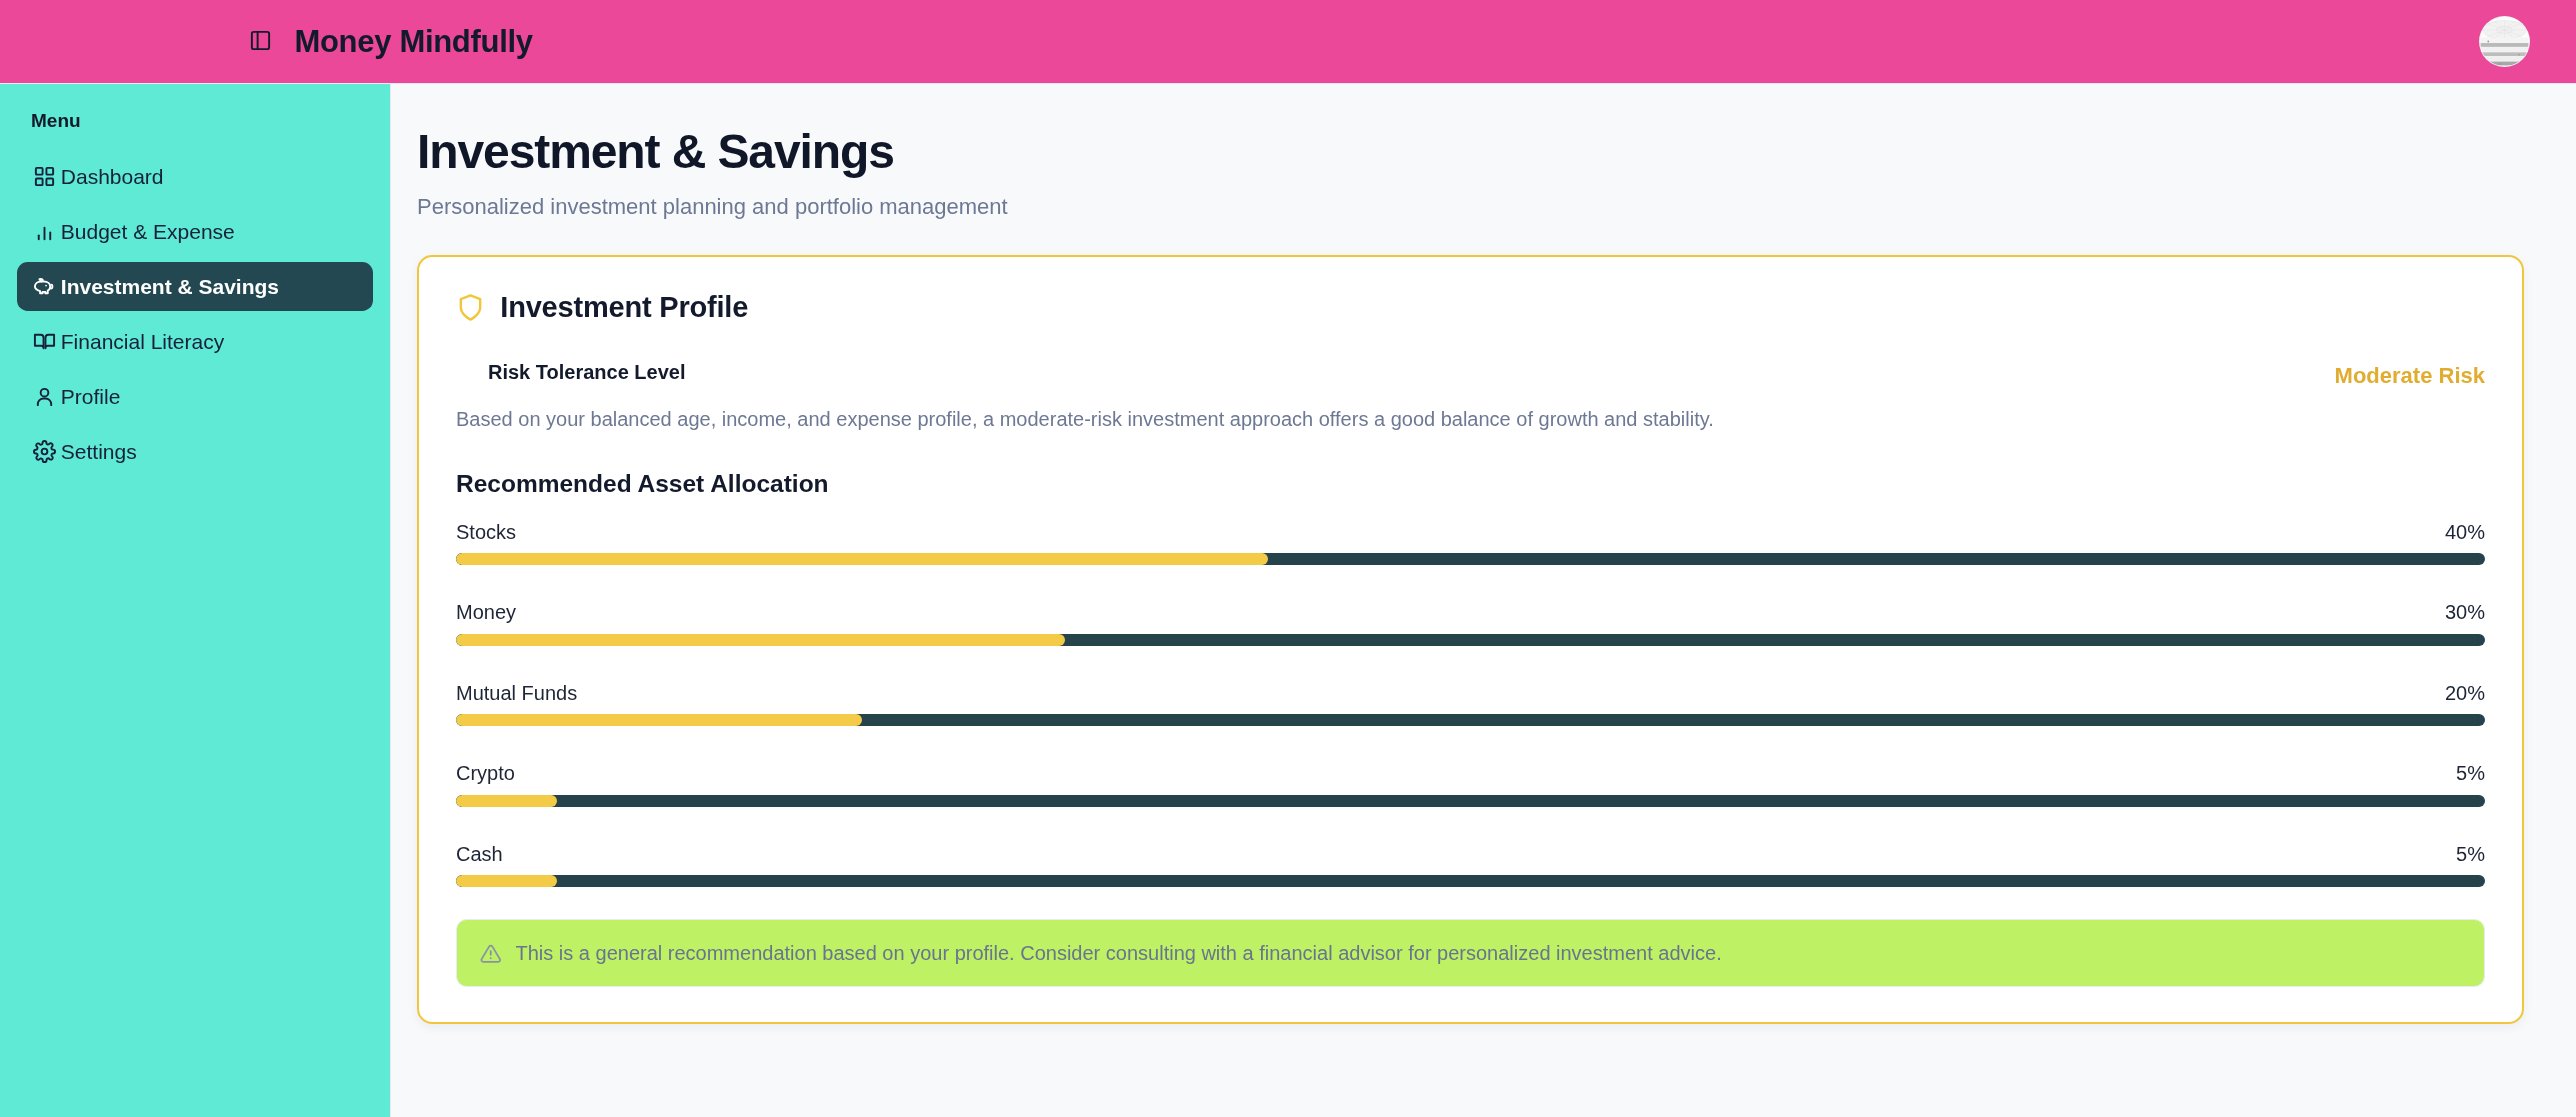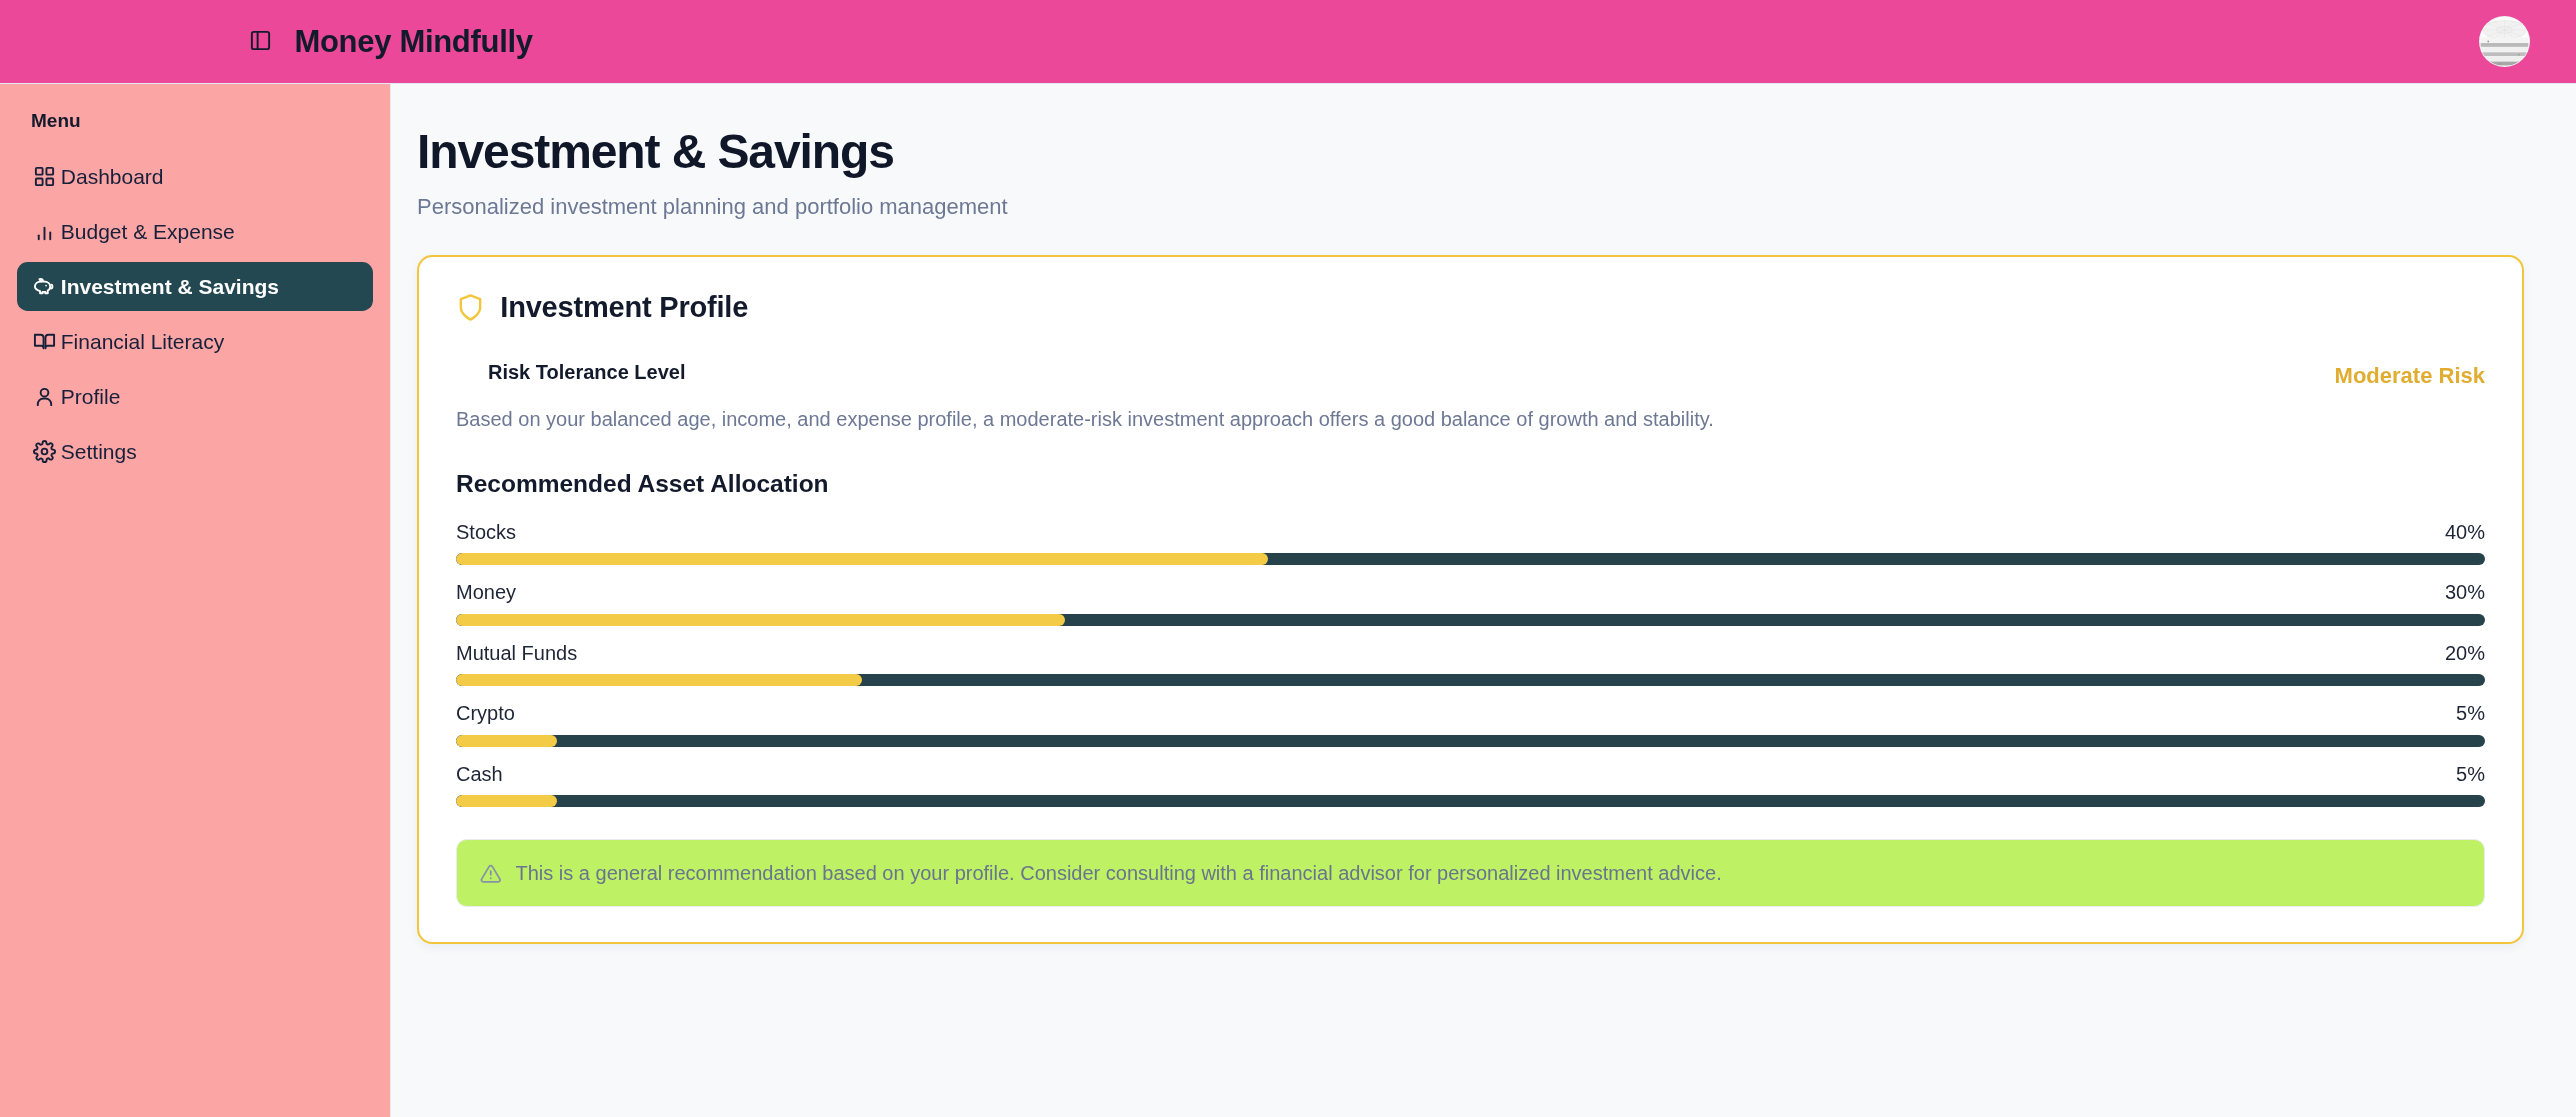--- a/index.html
+++ b/index.html
@@ -50,21 +50,21 @@
   }
   .avatar svg { display: block; width: 100%; height: 100%; }
 
   
   .shell { display: flex; height: 1033px; }
 
   
   .sidebar {
     width: 391px;
     flex: 0 0 391px;
-    background: #fca5a5;
+    background: #5eead4;
     border-right: 1.5px solid #e6eaf0;
     padding: 26px 17px 0 17px;
   }
   .menu-label {
     font-size: 19px;
     font-weight: bold;
     color: #131a2c;
     padding: 0 14px;
     margin-bottom: 20px;
   }
@@ -161,21 +161,21 @@
   }
 
   .alloc-title {
     margin-top: 37px;
     margin-bottom: 23px;
     font-size: 24.5px;
     font-weight: bold;
     color: #131a2c;
   }
 
-  .alloc-row { margin-bottom: 16px; }
+  .alloc-row { margin-bottom: 36px; }
   .alloc-row:last-child { margin-bottom: 0; }
   .alloc-top {
     display: flex;
     justify-content: space-between;
     align-items: baseline;
     margin-bottom: 9.2px;
   }
   .alloc-name { font-size: 20px; color: #1d2536; }
   .alloc-pct  { font-size: 20px; color: #1d2536; }
   .alloc-track {

